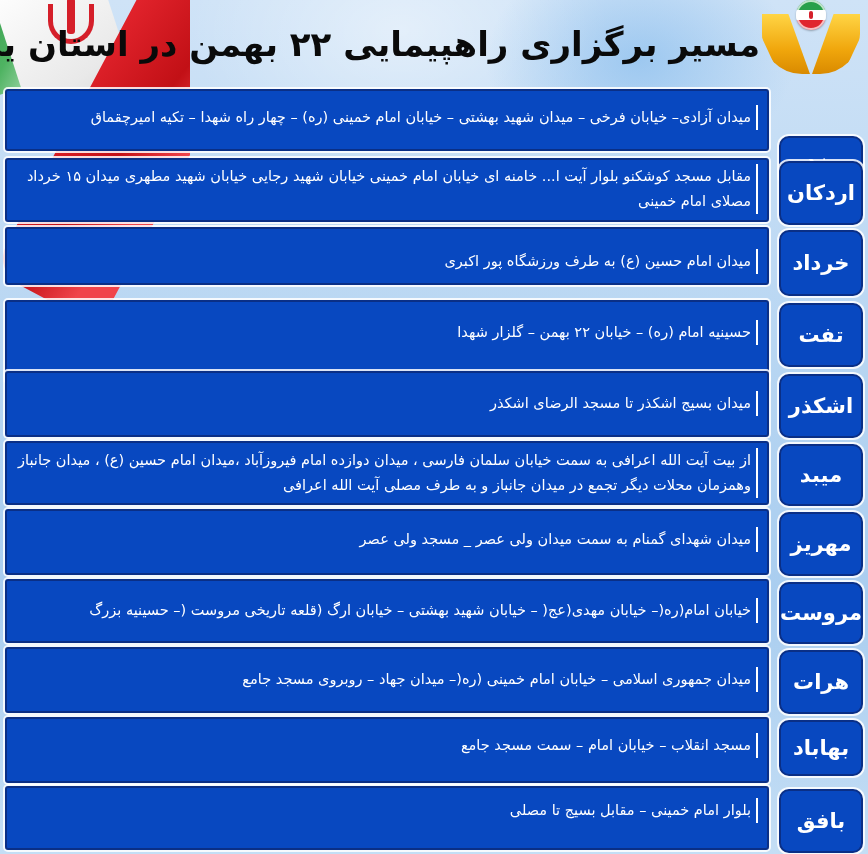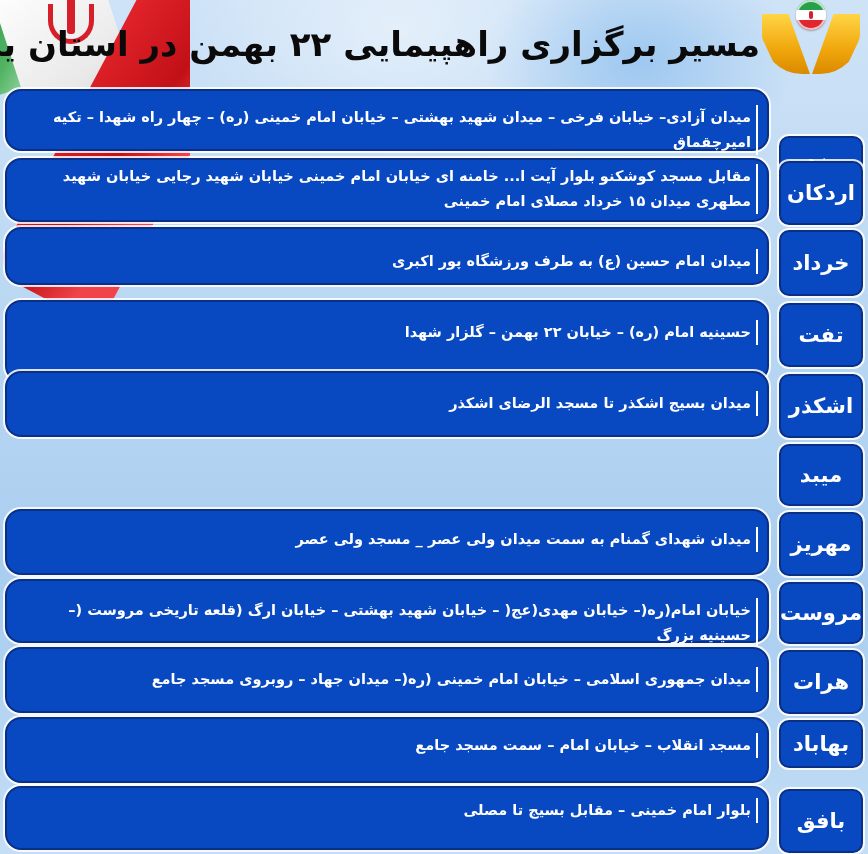--- a/index.html
+++ b/index.html
@@ -78,25 +78,25 @@
     .rows {
       position: absolute; top: 89px; left: 5px; width: 858px;
     }
     .row {
       position: absolute; left: 0; width: 858px;
     }
     .route-box {
       position: absolute; left: 0; top: 0; width: 764px;
       background: #0848c0;
       border: 2px solid #0a2f86;
-      border-radius: 16px;
+      border-radius: 3px;
       box-shadow: 0 0 0 2px rgba(255,255,255,0.85);
       color: #ffffff;
       direction: rtl; text-align: right;
-      font-weight: bold; font-size: 14.5px; line-height: 25px;
+      font-weight: normal; font-size: 14.5px; line-height: 25px;
       padding: 8px 9px 6px 8px;
     }
     .route-box .txt {
       border-right: 2px solid #ffffff; padding-right: 5px; display: inline-block;
     }
     .city-box {
       position: absolute; right: 0; top: 3px; width: 84px;
       background: #0848c0;
       border: 2px solid #0a2f86;
       border-radius: 10px;
@@ -158,20 +158,23 @@
   </div>
 
   <div class="row" style="top:282px;height:68px;">
     <div class="route-box" style="height:66px;padding-top:18px;">
       <span class="txt">میدان بسیج اشکذر تا مسجد الرضای اشکذر</span>
     </div>
     <div class="city-box" style="height:64px;">اشکذر</div>
   </div>
 
   <div class="row" style="top:352px;height:66px;">
+    <div class="route-box" style="height:64px;padding-top:5px;">
+      <span class="txt">از بیت آیت الله اعرافی به سمت خیابان سلمان فارسی ، میدان دوازده امام فیروزآباد ،میدان امام حسین (ع) ، میدان جانباز وهمزمان محلات دیگر تجمع در میدان جانباز و به طرف مصلی آیت الله اعرافی</span>
+    </div>
     <div class="city-box" style="height:62px;">میبد</div>
   </div>
 
   <div class="row" style="top:420px;height:68px;">
     <div class="route-box" style="height:66px;padding-top:16px;">
       <span class="txt">میدان شهدای گمنام به سمت میدان ولی عصر _ مسجد ولی عصر</span>
     </div>
     <div class="city-box" style="height:64px;">مهریز</div>
   </div>
 
@@ -186,21 +189,21 @@
     <div class="route-box" style="height:66px;padding-top:18px;">
       <span class="txt">میدان جمهوری اسلامی – خیابان امام خمینی (ره(– میدان جهاد – روبروی مسجد جامع</span>
     </div>
     <div class="city-box" style="height:64px;">هرات</div>
   </div>
 
   <div class="row" style="top:628px;height:68px;">
     <div class="route-box" style="height:66px;padding-top:14px;">
       <span class="txt">مسجد انقلاب – خیابان امام – سمت مسجد جامع</span>
     </div>
-    <div class="city-box" style="height:48px;">بهاباد</div>
+    <div class="city-box" style="height:56px;">بهاباد</div>
   </div>
 
   <div class="row" style="top:697px;height:66px;">
     <div class="route-box" style="height:64px;padding-top:10px;">
       <span class="txt">بلوار امام خمینی – مقابل بسیج تا مصلی</span>
     </div>
     <div class="city-box" style="height:64px;">بافق</div>
   </div>
 </div>
 

